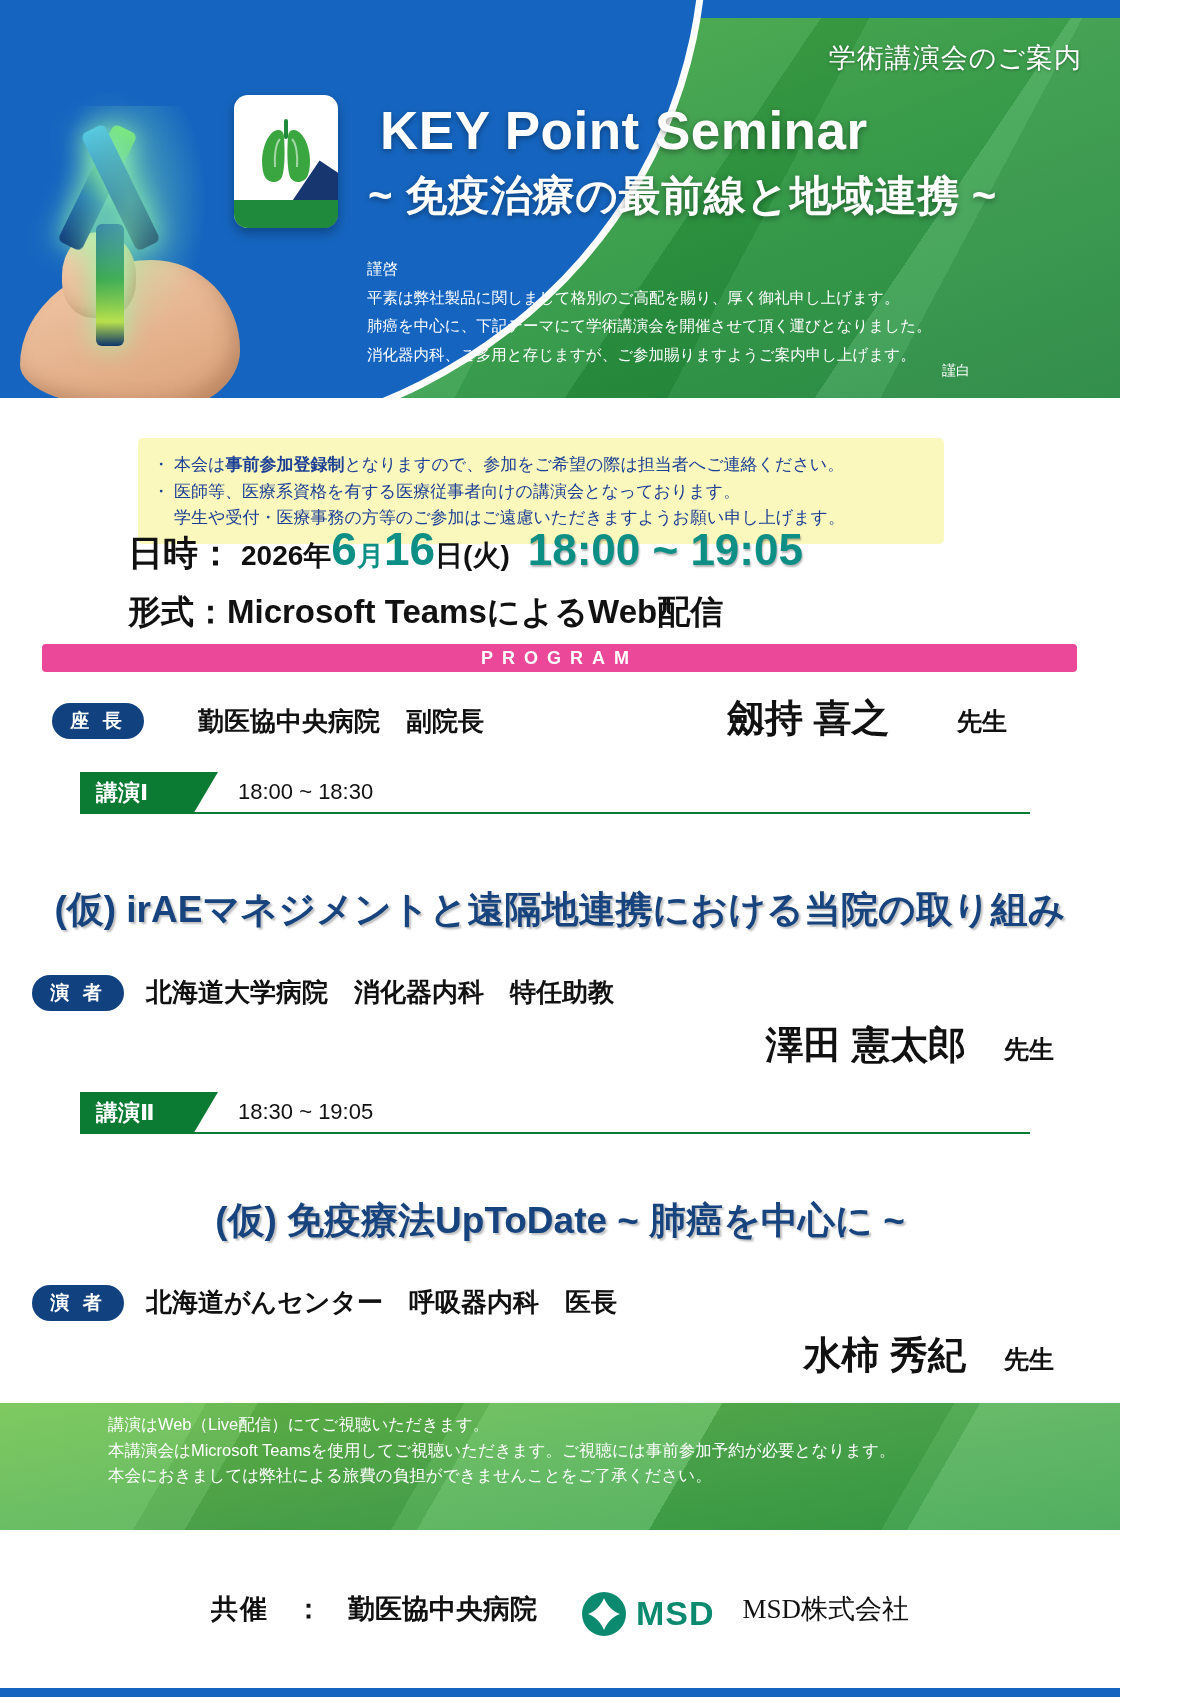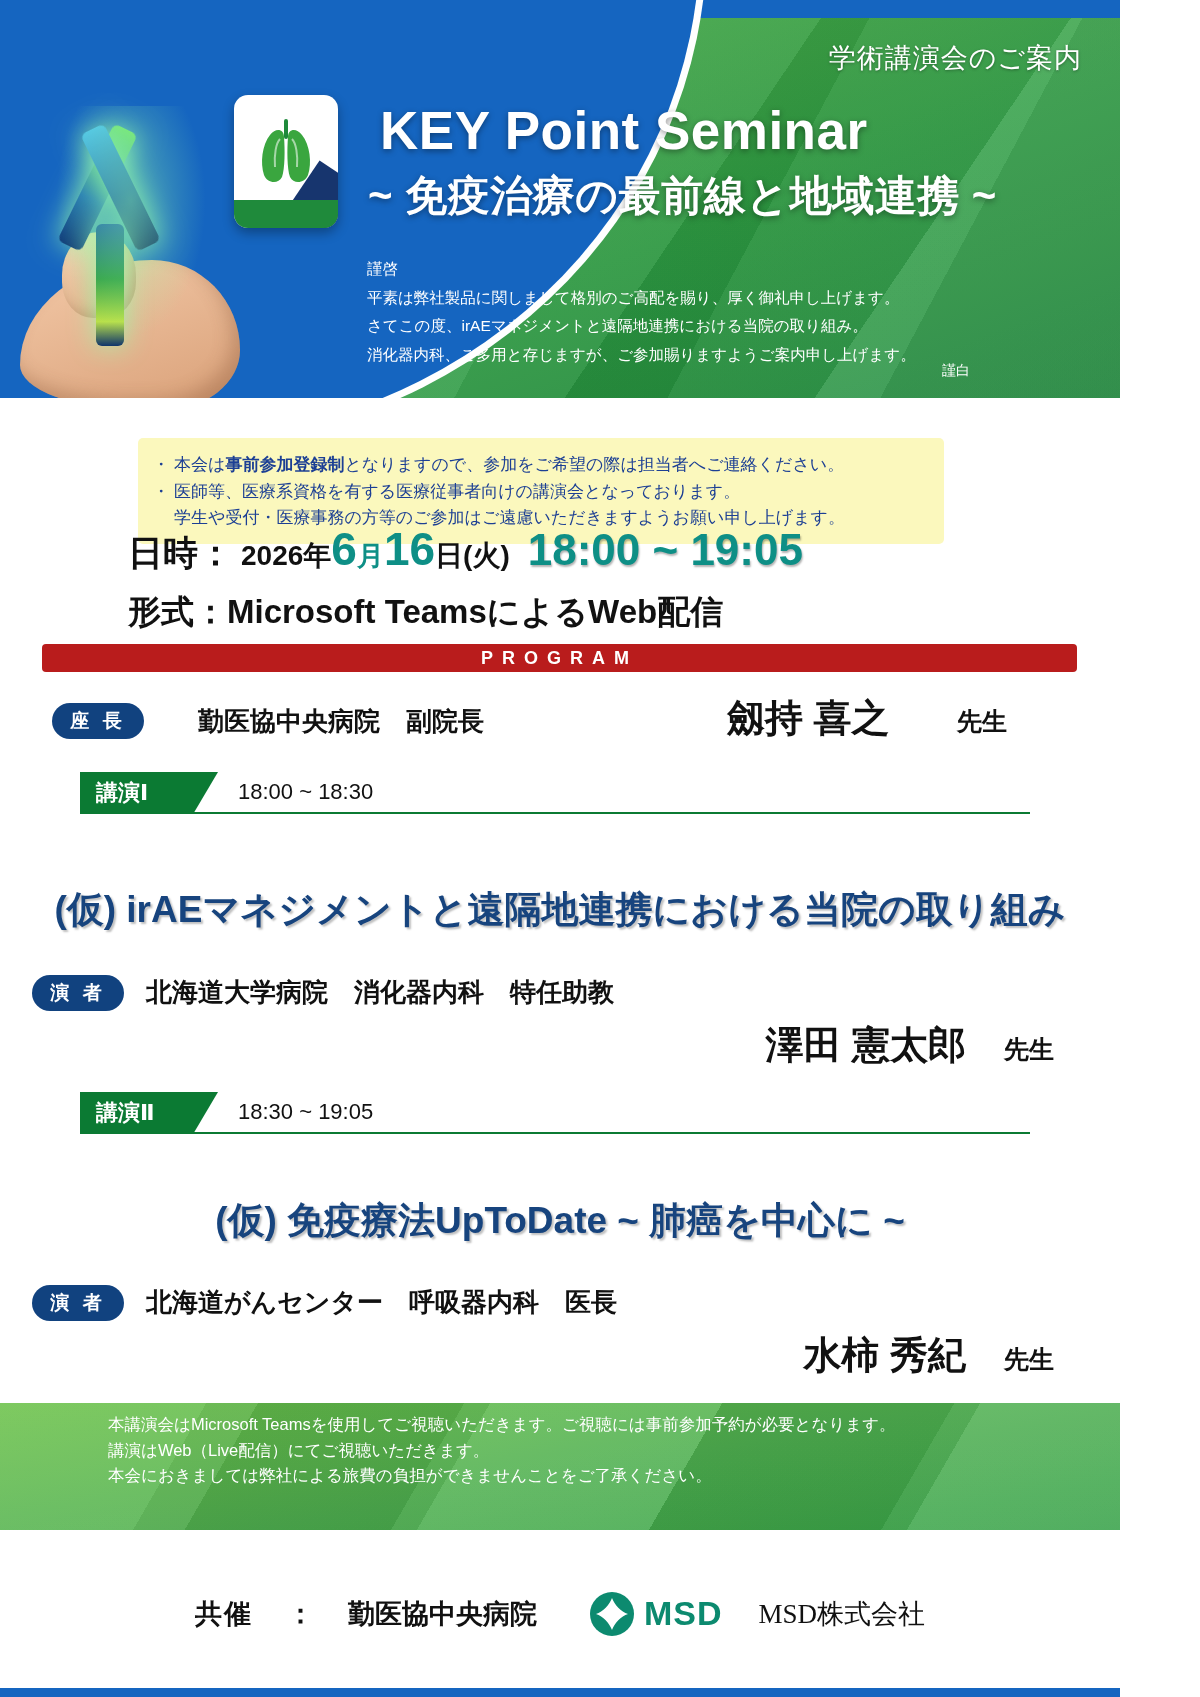--- a/index.html
+++ b/index.html
@@ -134,21 +134,21 @@
   .dl-time  { font-size:44px; font-weight:bold; color:#0e8f86; margin-left:18px;
               text-shadow:1px 2px 2px rgba(0,0,0,.30); }
   .format-line {
     position:absolute; left:128px; top:590px;
     font-size:33px; font-weight:bold; color:#111; white-space:nowrap;
   }
 
   
   .program-banner {
     position:absolute; left:42px; top:644px; width:1035px; height:28px;
-    background:#b91c1c; border-radius:4px;
+    background:#ec4899; border-radius:4px;
     color:#ffffff; font-size:18px; font-weight:bold;
     letter-spacing:9px; text-align:center; line-height:28px;
   }
 
   
   .pill {
     width:92px; height:36px; border-radius:18px;
     background:#11427f; color:#ffffff;
     font-size:19px; font-weight:bold; letter-spacing:4px;
     display:flex; align-items:center; justify-content:center;
@@ -201,21 +201,21 @@
       linear-gradient(170deg,#6cc24a 0%,#4fb050 35%,#2f9e44 72%,#1f8a3b 100%);
   }
   .footer-note {
     position:absolute; left:108px; top:1412px; width:930px;
     color:#ffffff; font-size:16.5px; line-height:1.55;
   }
   .footer-bottom {
     position:absolute; left:0; top:1530px; width:1120px; height:167px; background:#ffffff;
     display:flex; align-items:center; justify-content:center;
   }
-  .fb-inner { display:flex; align-items:center; gap:8px; }
+  .fb-inner { display:flex; align-items:flex-start; gap:0; }
   .fb-kyosai { font-size:27px; font-weight:bold; color:#111; letter-spacing:2px; }
   .fb-colon  { font-size:27px; font-weight:bold; color:#111; margin:0 26px; }
   .fb-host   { font-size:27px; font-weight:bold; color:#111; }
   .msd-logo  { display:flex; align-items:center; margin-left:44px; }
   .msd-mark  { width:46px; height:46px; flex:none; }
   .msd-word  { font-size:34px; font-weight:bold; color:#0c8a6f; margin-left:9px; letter-spacing:1px; }
   .fb-company{ font-size:27px; color:#111; margin-left:28px; font-family:"Liberation Serif","DejaVu Serif",serif; }
   .footer-blue-strip{
     position:absolute; left:0; bottom:0; width:1120px; height:9px; background:#1565c0;
   }
@@ -250,21 +250,21 @@
     <div class="band"></div>
   </div>
 
   <div class="notice-head">学術講演会のご案内</div>
   <div class="title-main">KEY Point Seminar</div>
   <div class="title-sub">~ 免疫治療の最前線と地域連携 ~</div>
 
   <div class="greet">
     <div>謹啓</div>
     <div>平素は弊社製品に関しまして格別のご高配を賜り、厚く御礼申し上げます。</div>
-    <div>さてこの度、irAEマネジメントと遠隔地連携における当院の取り組み。</div>
+    <div>肺癌を中心に、下記テーマにて学術講演会を開催させて頂く運びとなりました。</div>
     <div>消化器内科、ご多用と存じますが、ご参加賜りますようご案内申し上げます。</div>
   </div>
   <div class="greet-close">謹白</div>
 </div>
 
 <div class="notice-box">
   <div class="notice-row">
     <span class="notice-bullet">・</span>
     <span class="notice-text"><span>本会は</span><b>事前参加登録制</b><span>となりますので、参加をご希望の際は担当者へご連絡ください。</span></span>
   </div>
@@ -323,22 +323,22 @@
 <div class="sp-row" style="top:1285px;">
   <div class="pill">演 者</div>
   <div class="sp-aff">北海道がんセンター　呼吸器内科　医長</div>
   <div class="sp-name" style="top:45px;">水柿 秀紀</div>
   <div class="sp-hon" style="top:58px;">先生</div>
 </div>
 
 <div class="footer"></div>
 
 <div class="footer-note">
+  <div>講演はWeb（Live配信）にてご視聴いただきます。</div>
   <div>本講演会はMicrosoft Teamsを使用してご視聴いただきます。ご視聴には事前参加予約が必要となります。</div>
-  <div>講演はWeb（Live配信）にてご視聴いただきます。</div>
   <div>本会におきましては弊社による旅費の負担ができませんことをご了承ください。</div>
 </div>
 
 <div class="footer-bottom">
   <div class="fb-inner">
     <span class="fb-kyosai">共催</span>
     <span class="fb-colon">：</span>
     <span class="fb-host">勤医協中央病院</span>
     <span class="msd-logo">
       <svg class="msd-mark" viewBox="0 0 46 46">

